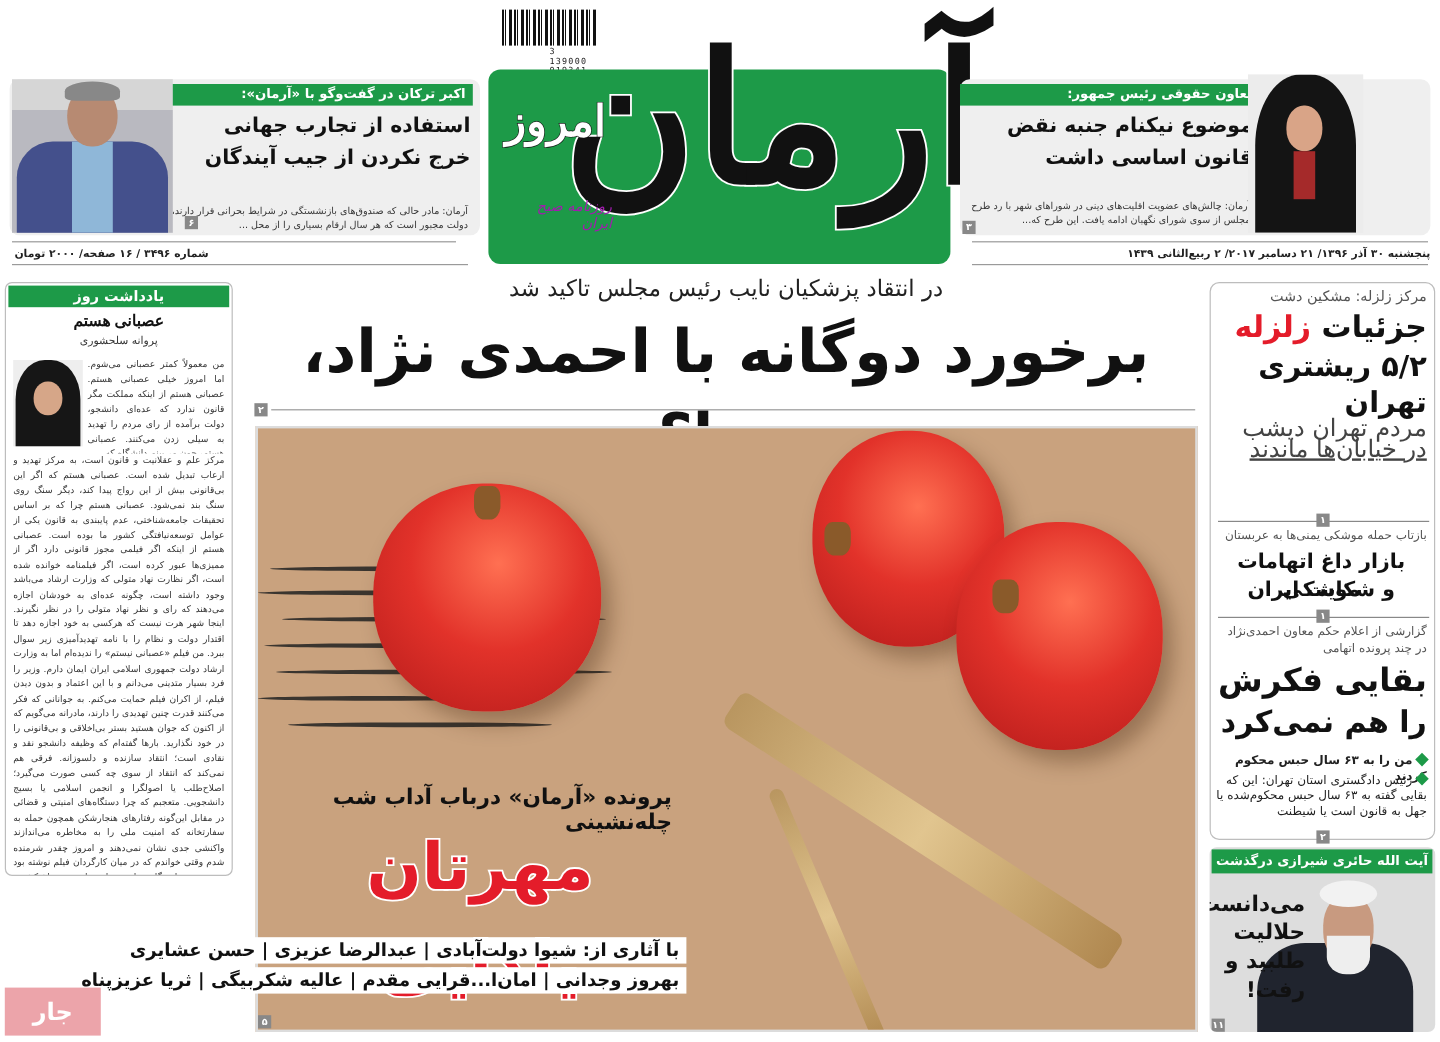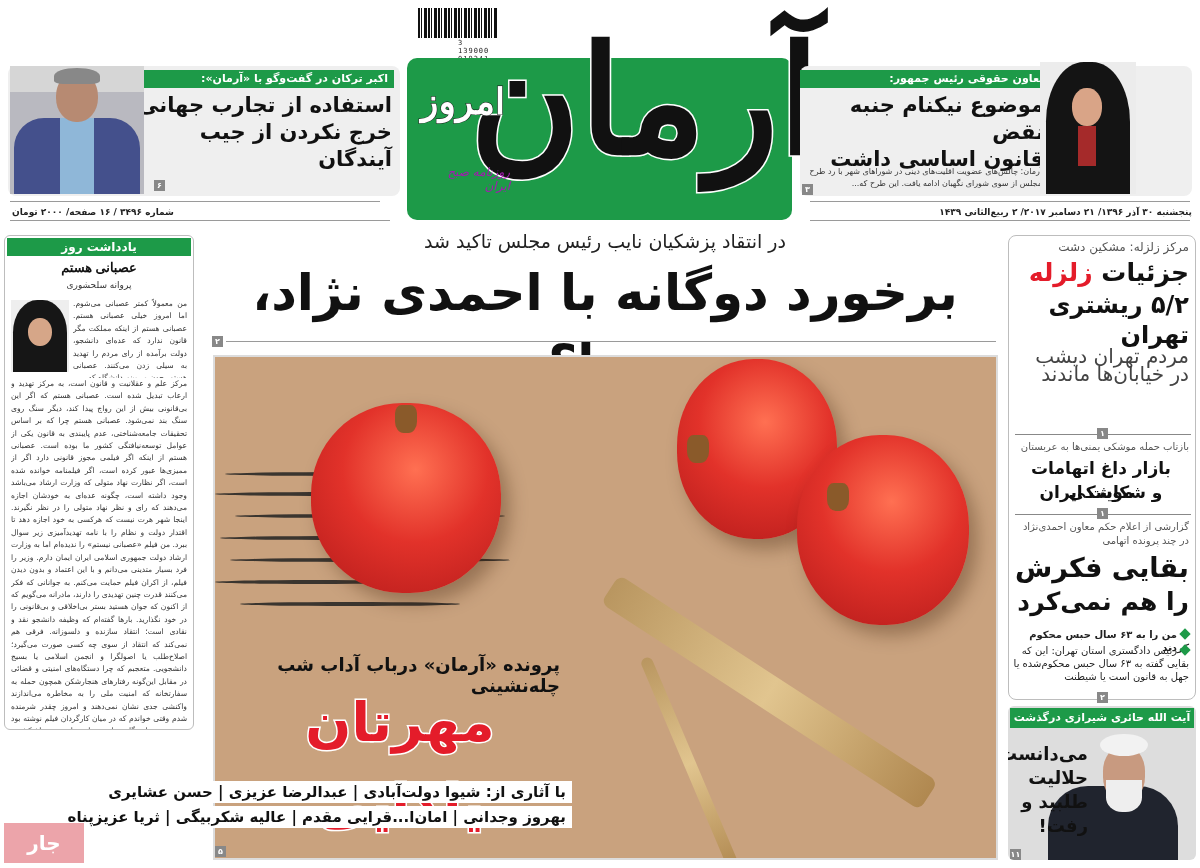--- a/index.html
+++ b/index.html
@@ -16,21 +16,21 @@
   .logo-sub { position: absolute; left: 418px; top: 80px; width: 90px; font-family: "DejaVu Serif", serif; font-weight: bold; font-size: 36px; color: #fff; text-align: center; -webkit-text-stroke: 1px #111; paint-order: stroke fill; }
   .logo-tag { position: absolute; left: 430px; top: 165px; width: 80px; font-family: "DejaVu Serif", serif; font-size: 12px; color: #a21caf; font-style: italic; text-align: right; }
 
   
   .teaser { position: absolute; top: 66px; height: 130px; background: #efefef; border-radius: 8px; }
   .teaser-left { left: 8px; width: 392px; }
   .teaser-right { left: 800px; width: 392px; }
   .teaser .bar { position: absolute; top: 4px; height: 18px; background: #1d9a48; color: #fff; font-size: 11px; line-height: 18px; padding-right: 6px; font-weight: bold; }
   .teaser-left .bar { right: 6px; width: 292px; }
   .teaser-right .bar { right: 140px; width: 252px; }
-  .teaser .headline { position: absolute; font-weight: bold; font-size: 21px; line-height: 27px; color: #111; text-align: right; }
+  .teaser .headline { position: absolute; font-weight: bold; font-size: 17px; line-height: 27px; color: #111; text-align: right; }
   .teaser-left .headline { right: 8px; top: 26px; width: 270px; }
   .teaser-right .headline { right: 148px; top: 26px; width: 240px; }
   .teaser .lede { position: absolute; font-size: 8px; line-height: 12px; color: #333; text-align: right; }
   .teaser-left .lede { right: 10px; top: 104px; width: 250px; }
   .teaser-right .lede { right: 150px; top: 100px; width: 235px; }
   .page-tag { position: absolute; width: 11px; height: 11px; background: #888; color: #fff; font-size: 8px; line-height: 11px; text-align: center; font-weight: bold; }
   .photo { position: absolute; overflow: hidden; }
   .photo-man { left: 10px; top: 66px; width: 134px; height: 128px; background: linear-gradient(180deg,#d6d6d6 0 20%, #b9b9c0 20% 100%); }
   .photo-man .head { position: absolute; left: 46px; top: 6px; width: 42px; height: 50px; border-radius: 48%; background: #b78a72; }
   .photo-man .hair { position: absolute; left: 44px; top: 2px; width: 46px; height: 16px; border-radius: 50% 50% 20% 20%; background: #888; }
@@ -100,20 +100,21 @@
 <div class="logo-main">آرمان</div>
 <div class="logo-sub">امروز</div>
 <div class="logo-tag">روزنامه صبح ایران</div>
 
 <div class="teaser teaser-left">
   <div class="bar">اکبر ترکان در گفت‌وگو با «آرمان»:</div>
   <div class="headline">
     <div>استفاده از تجارب جهانی</div>
     <div>خرج نکردن از جیب آیندگان</div>
   </div>
+  <div class="lede">آرمان: مادر حالی که صندوق‌های بازنشستگی در شرایط بحرانی قرار دارند، دولت مجبور است که هر سال ارقام بسیاری را از محل ...</div>
   <div class="page-tag" style="left:146px; top:114px;">۶</div>
 </div>
 <div class="photo photo-man">
   <div class="suit"></div>
   <div class="shirt"></div>
   <div class="head"></div>
   <div class="hair"></div>
 </div>
 
 <div class="teaser teaser-right">
@@ -170,21 +171,21 @@
 <div class="dossier-title">مهرتان یلدایی</div>
 <div class="credits" style="right:628px; top:781px;">با آثاری از: شیوا دولت‌آبادی | عبدالرضا عزیزی | حسن عشایری</div>
 <div class="credits" style="right:628px; top:806px;">بهروز وجدانی | امان‌ا...قرایی مقدم | عالیه شکربیگی | ثریا عزیزپناه</div>
 <div class="page-tag" style="left:215px; top:846px;">۵</div>
 
 <div class="right-col">
   <div class="rc-text rc-small" style="top:4px; font-size:12px;">مرکز زلزله: مشکین دشت</div>
   <div class="rc-text rc-big" style="top:22px; font-size:25px;"><span>جزئیات </span><span class="red">زلزله</span></div>
   <div class="rc-text rc-big" style="top:54px; font-size:24px;">۵/۲ ریشتری تهران</div>
   <div class="rc-text rc-mid" style="top:106px;">مردم تهران دیشب</div>
-  <div class="rc-text rc-mid" style="top:124px;">در خیابان‌ها ماندند</div>
+  <div class="rc-text rc-mid" style="top:124px;text-decoration:underline;">در خیابان‌ها ماندند</div>
   <div class="rc-sep" style="top:198px;"></div>
   <div class="page-tag" style="left:88px; top:192px;">۱</div>
   <div class="rc-text rc-small" style="top:205px; font-size:10px;">بازتاب حمله موشکی یمنی‌ها به عربستان</div>
   <div class="rc-text rc-big" style="top:220px; font-size:17px; line-height:24px; text-align:center;">بازار داغ اتهامات موشکی</div>
   <div class="rc-text rc-big" style="top:244px; font-size:17px; line-height:24px; text-align:center;">و شکایت ایران</div>
   <div class="rc-sep" style="top:278px;"></div>
   <div class="page-tag" style="left:88px; top:272px;">۱</div>
   <div class="rc-text rc-small" style="top:284px; font-size:10px; line-height:14px;">گزارشی از اعلام حکم معاون احمدی‌نژاد در چند پرونده اتهامی</div>
   <div class="rc-text rc-big" style="top:316px; font-size:27px; line-height:32px;">بقایی فکرش</div>
   <div class="rc-text rc-big" style="top:350px; font-size:25px; line-height:32px;">را هم نمی‌کرد</div>

